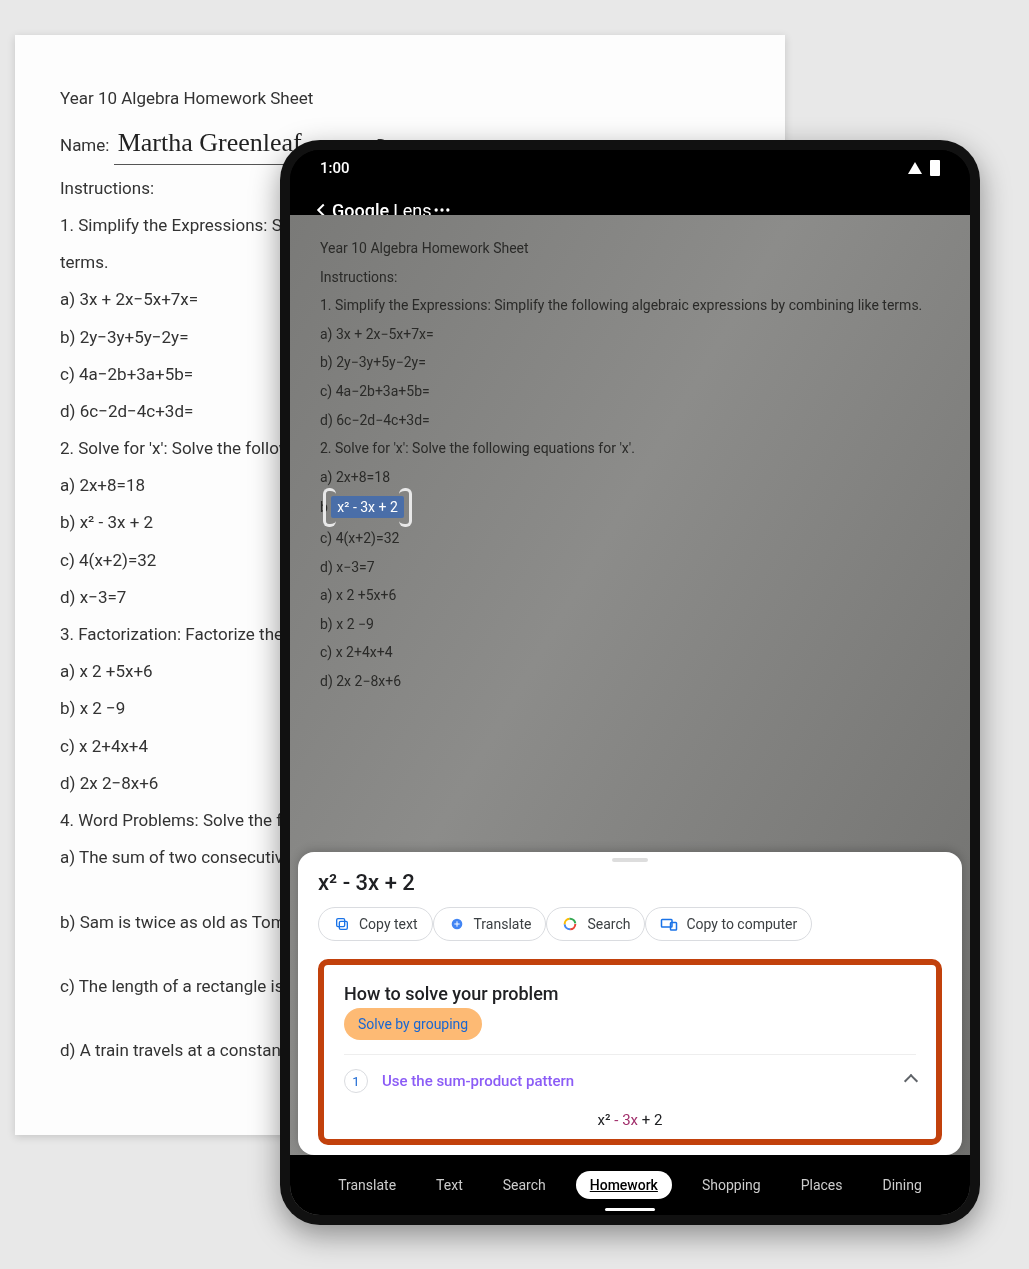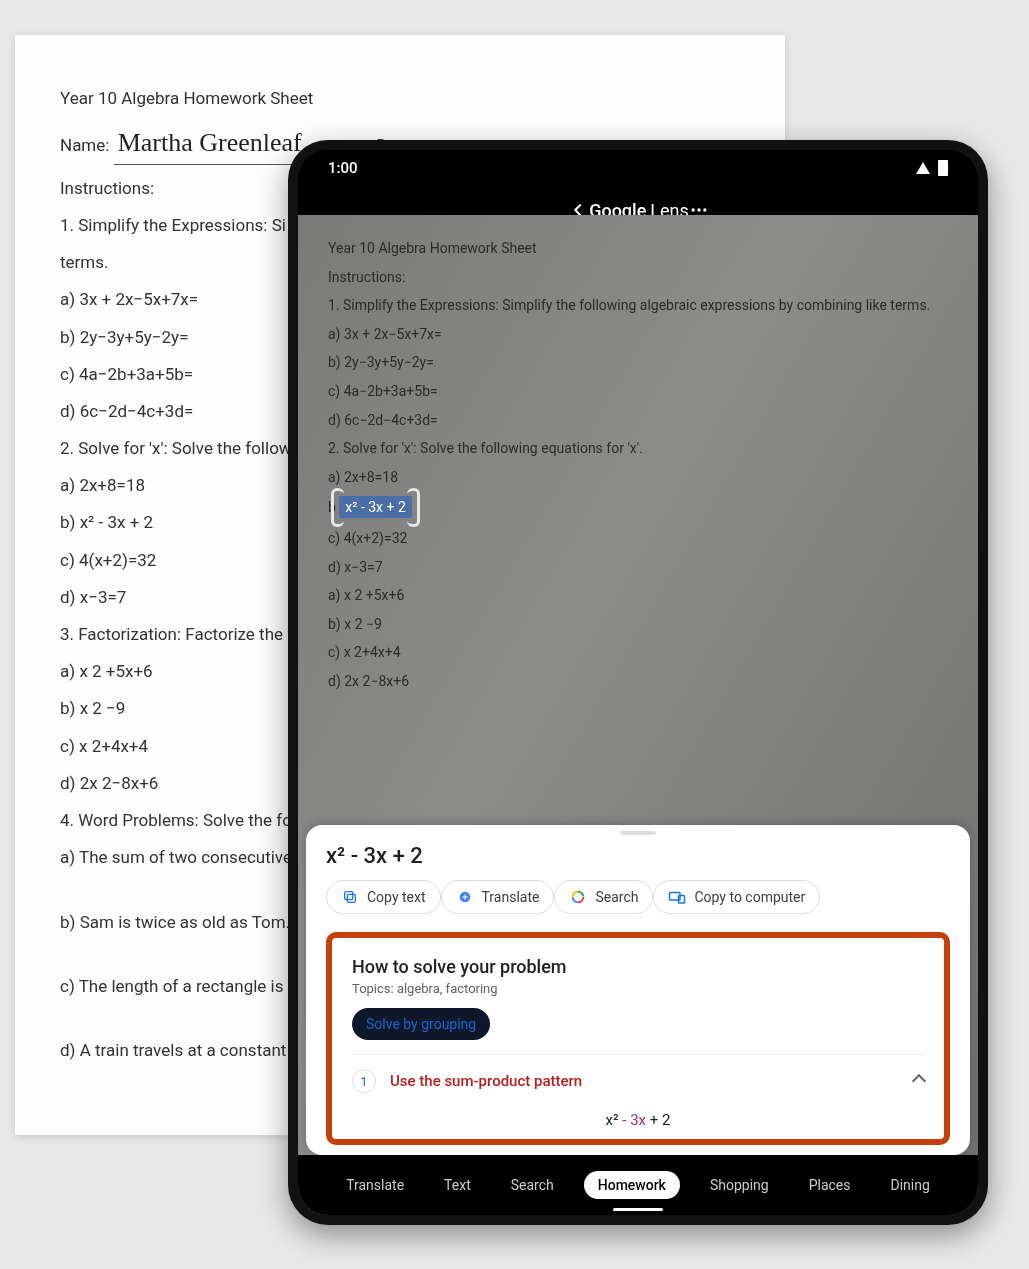--- a/index.html
+++ b/index.html
@@ -38,21 +38,21 @@
 }
 .paper .line {
   display: inline-block;
   border-bottom: 1px solid #555;
   min-width: 160px;
 }
 
 
 .tablet {
   position: absolute;
-  left: 288px;
+  left: 280px;
   top: 140px;
   width: 700px;
   height: 1085px;
   background: #111;
   border-radius: 40px;
   box-shadow: 0 10px 30px rgba(0,0,0,0.4);
   padding: 10px;
 }
 .screen {
   width: 100%;
@@ -86,21 +86,21 @@
   width: 10px; height: 16px;
   background: #fff;
   border-radius: 1px;
 }
 
 
 .appbar {
   height: 48px;
   display: flex;
   align-items: center;
-  justify-content: center;
+  justify-content: flex-start;
   padding: 0 20px;
   color: #fff;
   background: #000;
 }
 .appbar .title {
   font-size: 18px;
   font-weight: 400;
   display: flex;
   align-items: center;
   gap: 4px;
@@ -209,21 +209,21 @@
 
 .card {
   border: 6px solid #c2410c;
   border-radius: 10px;
   padding: 18px 20px 6px 20px;
 }
 .card h3 { font-size: 18px; font-weight: 500; color: #202124; margin-bottom: 4px; }
 .card .topics { font-size: 13px; color: #5f6368; margin-bottom: 12px; }
 .pill {
   display: inline-block;
-  background: #0f172a;
+  background: #fdba74;
   color: #1967d2;
   padding: 8px 14px;
   border-radius: 18px;
   font-size: 14px;
   margin-bottom: 14px;
   cursor: pointer;
 }
 .step-row {
   display: flex;
   align-items: center;
@@ -234,21 +234,21 @@
 }
 .step-left { display: flex; align-items: center; gap: 14px; }
 .step-num {
   width: 24px; height: 24px;
   border: 1px solid #dadce0;
   border-radius: 50%;
   display: flex; align-items: center; justify-content: center;
   font-size: 13px;
   color: #1967d2;
 }
-.step-title { font-size: 15px; font-weight: 500; color: #b91c1c; }
+.step-title { font-size: 15px; font-weight: 500; color: #8b5cf6; }
 .chevron {
   display:inline-block;
   border-style: solid;
   border-color: #5f6368;
   border-width: 0 2px 2px 0;
   padding: 4px;
   transform: rotate(-135deg);
 }
 .step-formula {
   text-align: center;
@@ -274,20 +274,21 @@
   font-size: 14px;
   padding: 6px 10px;
   cursor: pointer;
 }
 .tab.active {
   background: #fff;
   color: #000;
   border-radius: 16px;
   padding: 6px 14px;
   font-weight: 500;
+  text-decoration: underline;
 }
 .home-indicator {
   position: absolute;
   bottom: 4px;
   left: 50%;
   transform: translateX(-50%);
   width: 50px; height: 3px;
   background: #fff;
   border-radius: 2px;
 }
@@ -425,21 +426,20 @@
                 <rect x="2" y="4" width="14" height="10" rx="1"></rect>
                 <rect x="14" y="8" width="8" height="10" rx="1"></rect>
               </svg>
           </span>
           <span>Copy to computer</span>
         </div>
       </div>
 
       <div class="card">
         <h3>How to solve your problem</h3>
-        <div class="topics">Topics: algebra, factoring</div>
         <div class="pill">Solve by grouping</div>
         <div class="step-row">
           <div class="step-left">
             <div class="step-num">1</div>
             <div class="step-title">Use the sum-product pattern</div>
           </div>
           <span class="chevron"></span>
         </div>
         <div class="step-formula">
           <span>x² </span><span class="neg">- 3x</span><span> + 2</span>

